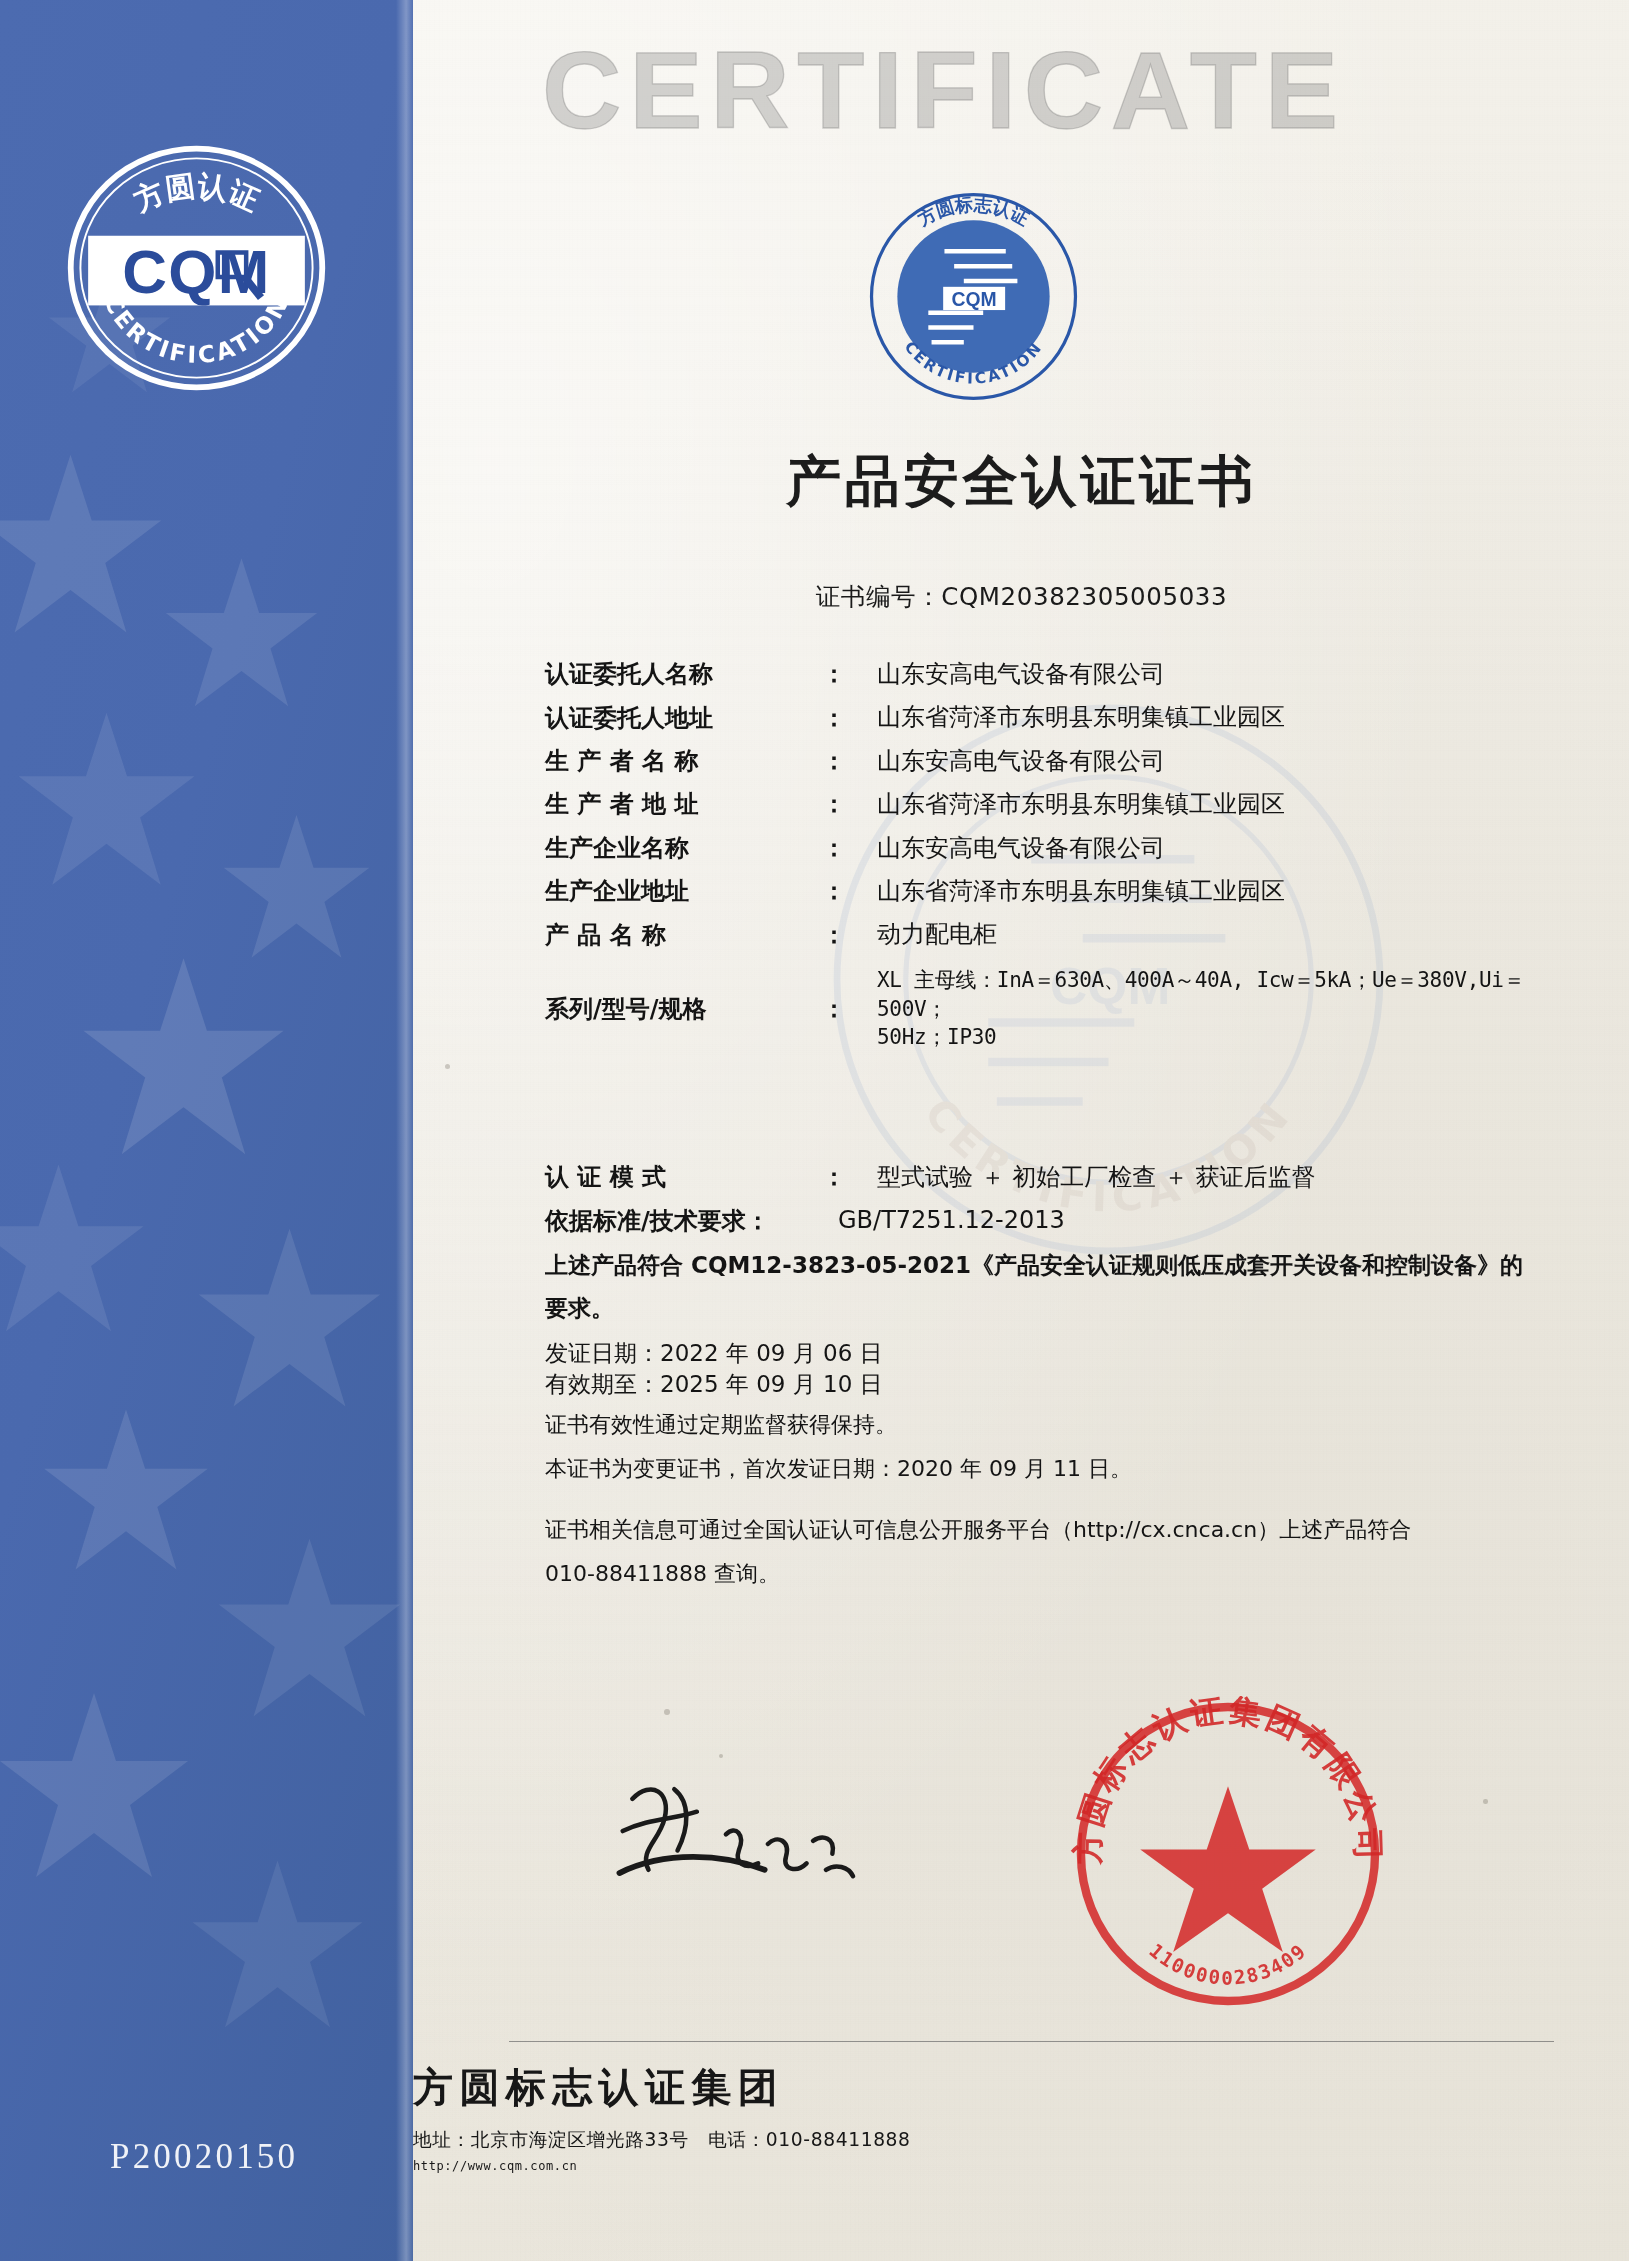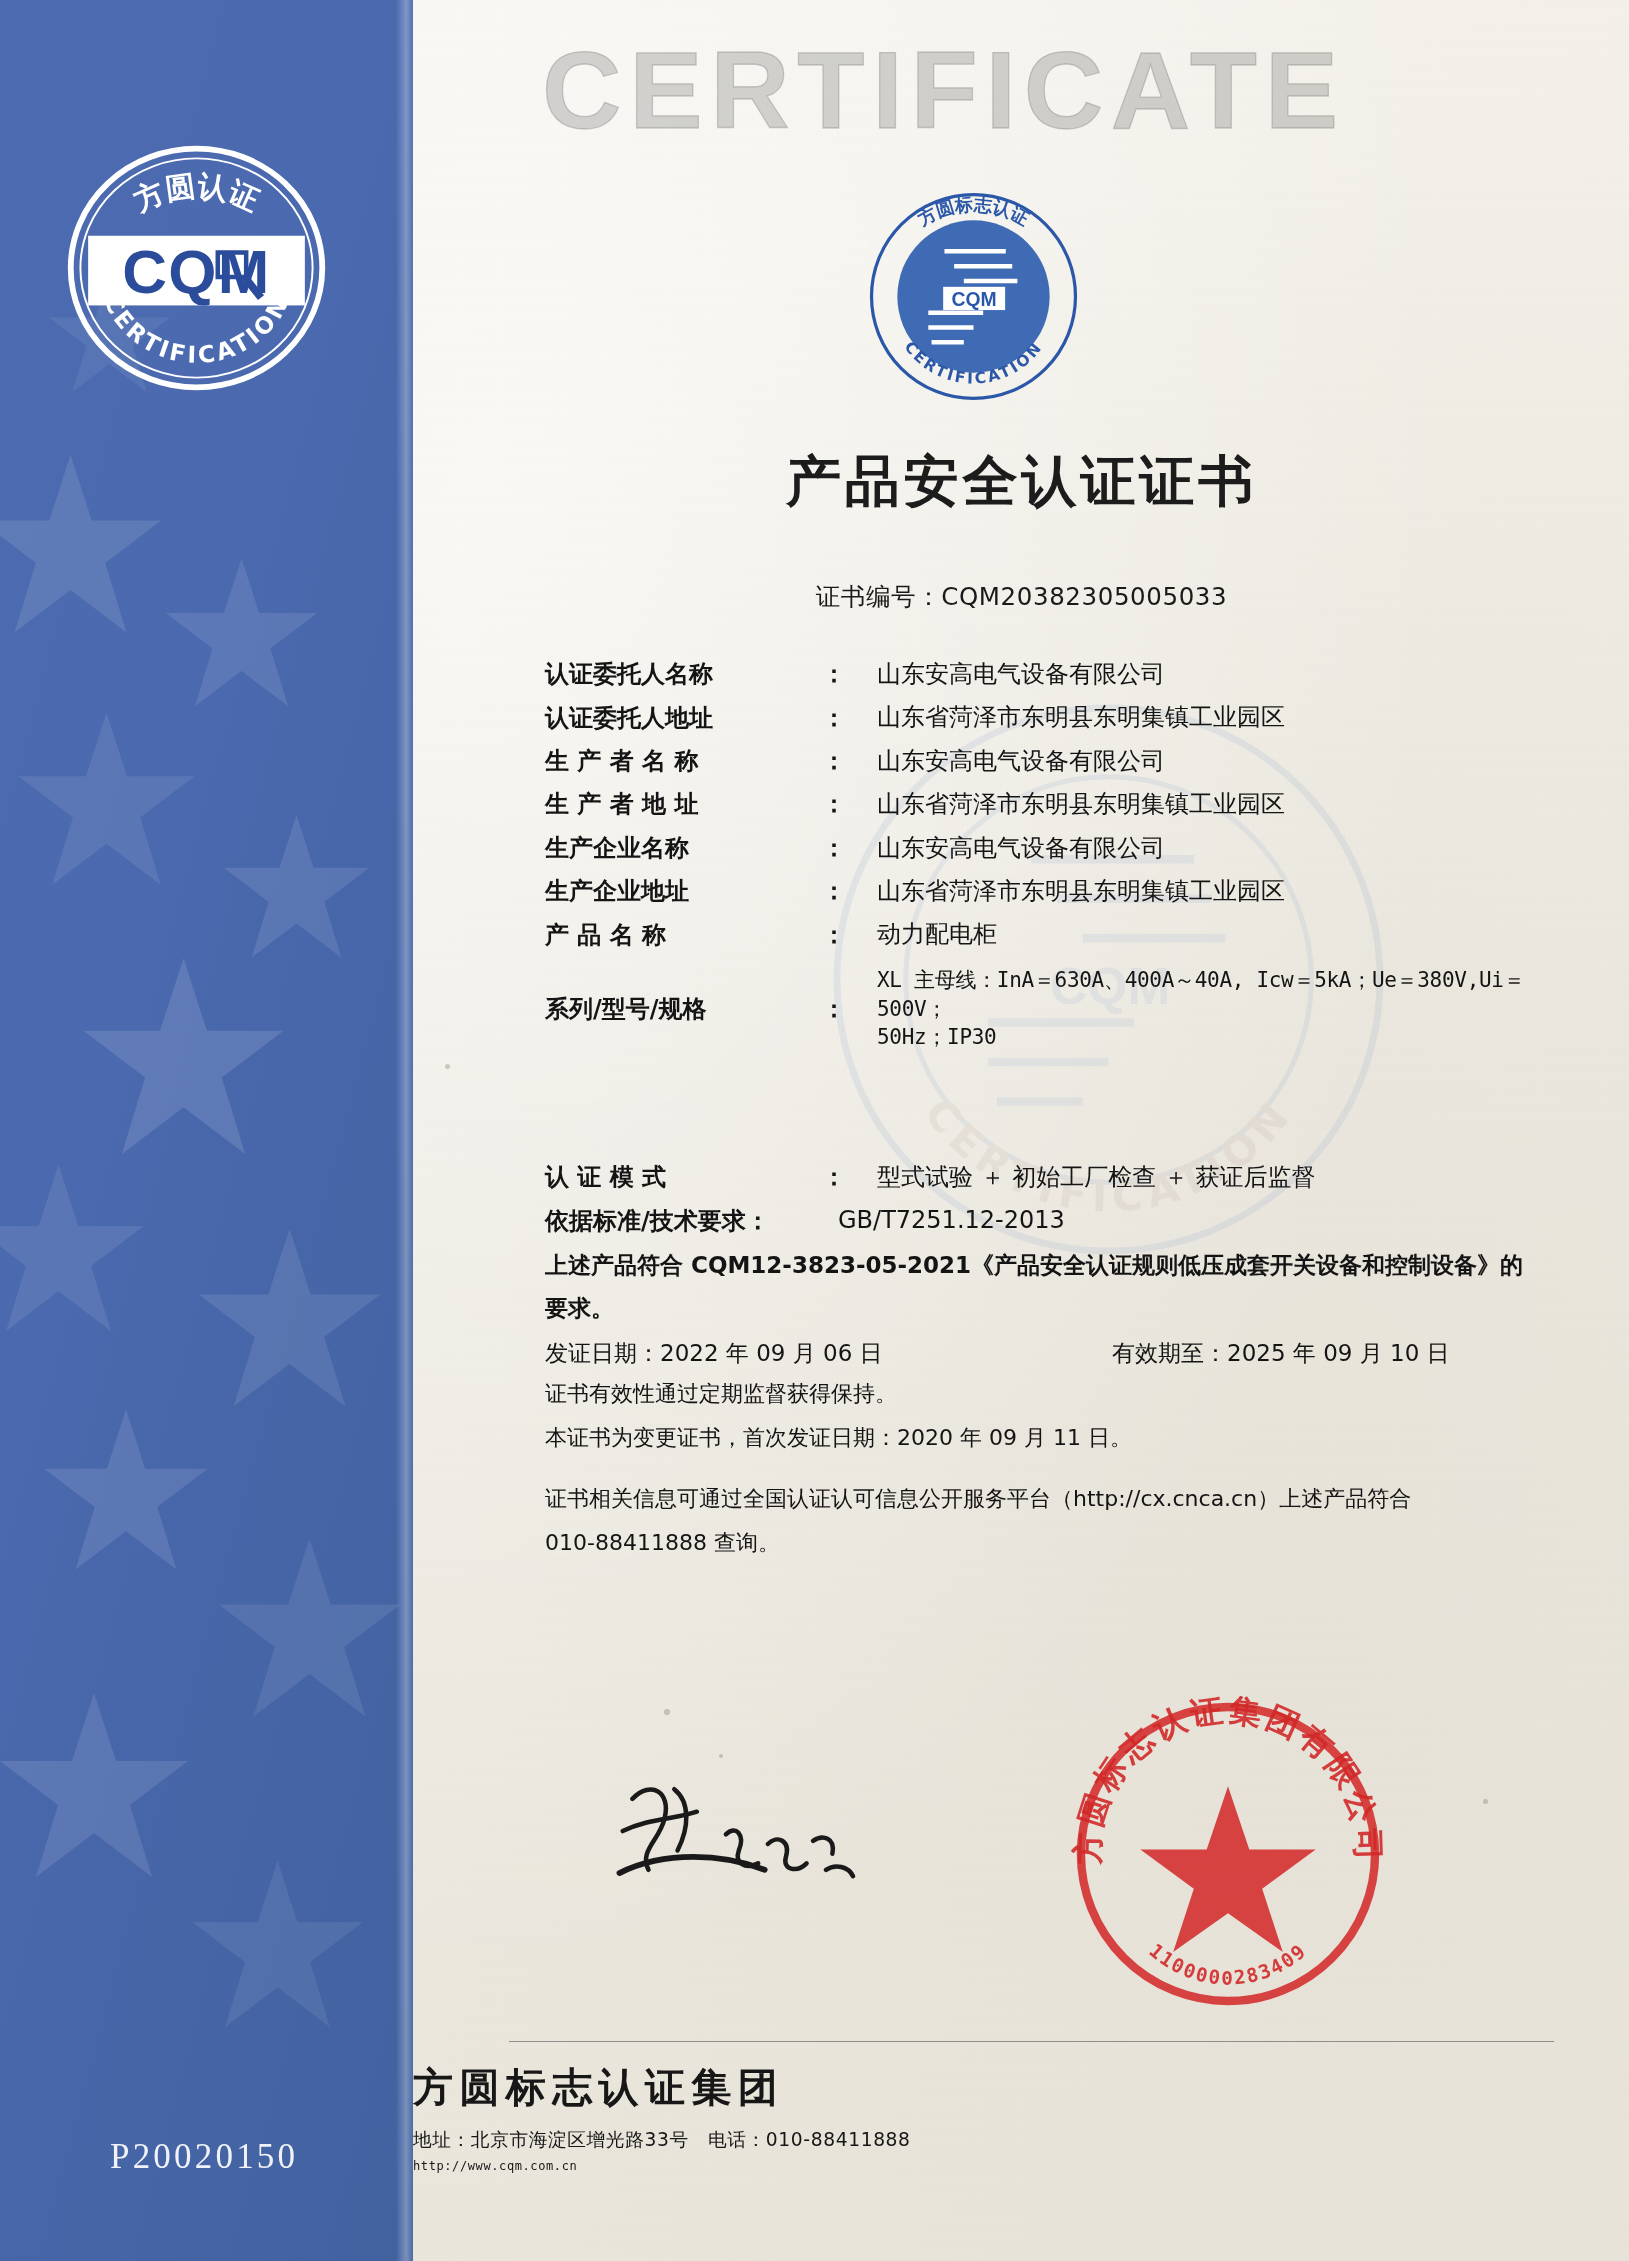--- a/index.html
+++ b/index.html
@@ -171,20 +171,21 @@
     margin-bottom: 7.7px;
     font-weight: bold;
   }
   .dates {
     position: relative;
     display: flex;
     font-size: 23px;
     margin-top: 11.6px;
     margin-bottom: 6.4px;
     font-weight: 500;
+    flex-direction: column;
   }
   .dates .d1 { width: 567px; }
   .smalltext {
     font-size: 22px;
     line-height: 1.6;
     font-weight: 500;
   }
   
   .signature {
     position: absolute;

